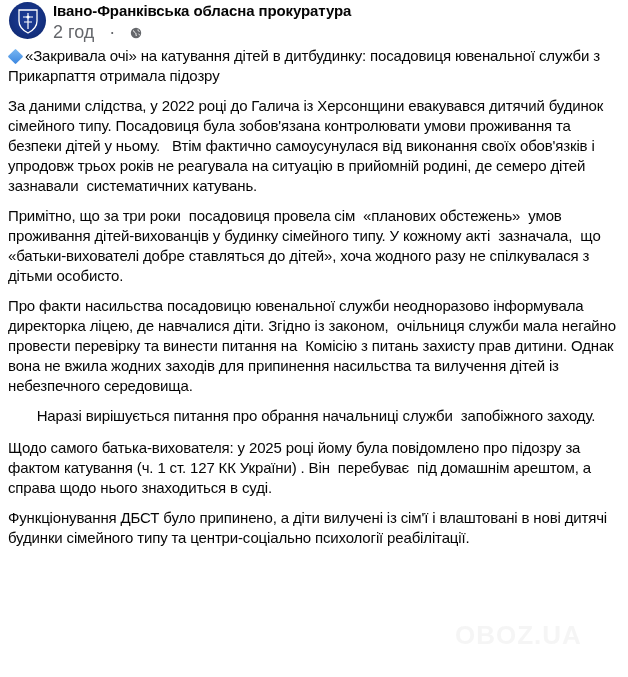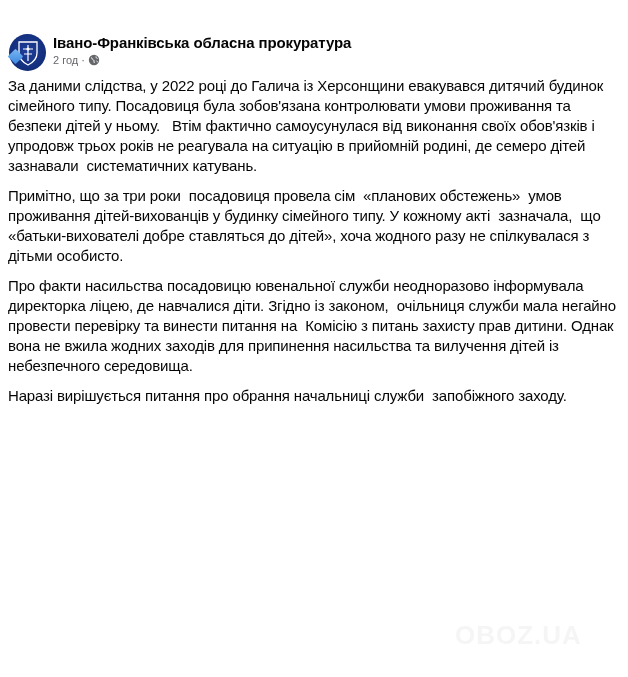--- a/index.html
+++ b/index.html
@@ -1,30 +1,30 @@
 <!DOCTYPE html>
 <html><head>
 <meta charset="utf-8">
 <style>
   * { box-sizing: border-box; margin: 0; padding: 0; }
   html, body { width: 628px; height: 677px; background: #ffffff; overflow: hidden; }
   body { font-family: "Liberation Sans", "DejaVu Sans", sans-serif; color: #050505; position: relative; }
   .post { position: absolute; left: 0; top: 0; width: 628px; }
-  .header { position: relative; height: 40px; margin-top: 32px; }
+  .header { position: relative; height: 40px; }
   .avatar { position: absolute; left: 9px; top: 2px; width: 37px; height: 37px; border-radius: 50%;
     background: radial-gradient(circle at 50% 45%, #1f3f9a 0%, #14307f 60%, #0f2566 100%);
     display: flex; align-items: center; justify-content: center; cursor: pointer; }
   .avatar svg { width: 22px; height: 26px; }
   .author { position: absolute; left: 53px; top: 2px; font-size: 15px; font-weight: bold; color: #050505; cursor: pointer; letter-spacing: -0.1px; }
-  .meta { position: absolute; left: 53px; top: 22px; font-size: 11px; color: #65676b; display: flex; align-items: center; gap: 3px; }
+  .meta { position: absolute; left: 53px; top: 22px; font-size: 18px; color: #65676b; display: flex; align-items: center; gap: 15px; }
   .meta .time { cursor: pointer; }
   .meta .globe { width: 12px; height: 12px; display: inline-block; }
   .body { position: absolute; left: 8px; top: 46px; width: 616px; font-size: 15px; line-height: 20px; color: #050505; }
   .body p { margin: 0 0 10px 0; white-space: pre-wrap; letter-spacing: -0.15px; }
-  .body p.tight { margin-bottom: 12px; }
+  .body p.tight { margin-bottom: 12px; text-align: center; }
   .diamond { display: inline-block; width: 11px; height: 11px; background: linear-gradient(135deg, #7bb8f2, #3a86e0);
     transform: rotate(45deg); margin: 0 4px 1px 2px; vertical-align: middle; border-radius: 1px; }
   .watermark { position: absolute; left: 455px; top: 620px; font-size: 26px; font-weight: bold; color: rgba(200,200,200,0.18); letter-spacing: 1px; pointer-events: none; }
 </style>
 </head>
 <body>
 
 <div class="post">
   <div class="header">
     <div class="avatar">
@@ -39,22 +39,24 @@
       <span class="time">2 год</span>
       <span>·</span>
       <svg class="globe" viewBox="0 0 12 12">
         <circle cx="6" cy="6" r="5.2" fill="#65676b"></circle>
         <path d="M3 3.5 C4.5 4 4 5.5 5.5 6 C6.5 6.5 5.5 8 6.5 9 M8 2.5 C7.5 3.5 8.5 4 9.5 4.5 M8.5 7 C9 7.5 9.5 8 10 7.5" stroke="#ffffff" stroke-width="1" fill="none"></path>
       </svg>
     </div>
   </div>
 
   <div class="body">
-    <p><span class="diamond"></span></p>
+    <p><span class="diamond"></span><span>«Закривала очі» на катування дітей в дитбудинку: посадовиця ювенальної служби з Прикарпаття отримала підозру</span></p>
     <p>За даними слідства, у 2022 році до Галича із Херсонщини евакувався дитячий будинок сімейного типу. Посадовиця була зобов'язана контролювати умови проживання та безпеки дітей у ньому.   Втім фактично самоусунулася від виконання своїх обов'язків і упродовж трьох років не реагувала на ситуацію в прийомній родині, де семеро дітей зазнавали  систематичних катувань.</p>
     <p>Примітно, що за три роки  посадовиця провела сім  «планових обстежень»  умов проживання дітей-вихованців у будинку сімейного типу. У кожному акті  зазначала,  що  «батьки-вихователі добре ставляться до дітей», хоча жодного разу не спілкувалася з дітьми особисто.</p>
     <p>Про факти насильства посадовицю ювенальної служби неодноразово інформувала директорка ліцею, де навчалися діти. Згідно із законом,  очільниця служби мала негайно провести перевірку та винести питання на  Комісію з питань захисту прав дитини. Однак  вона не вжила жодних заходів для припинення насильства та вилучення дітей із небезпечного середовища.</p>
     <p class="tight">Наразі вирішується питання про обрання начальниці служби  запобіжного заходу.</p>
+    <p>Щодо самого батька-вихователя: у 2025 році йому була повідомлено про підозру за фактом катування (ч. 1 ст. 127 КК України) . Він  перебуває  під домашнім арештом, а справа щодо нього знаходиться в суді.</p>
+    <p>Функціонування ДБСТ було припинено, а діти вилучені із сім'ї і влаштовані в нові дитячі будинки сімейного типу та центри-соціально психології реабілітації.</p>
 
   </div>
 
   <div class="watermark">OBOZ.UA</div>
 </div>
 
 </body></html>

